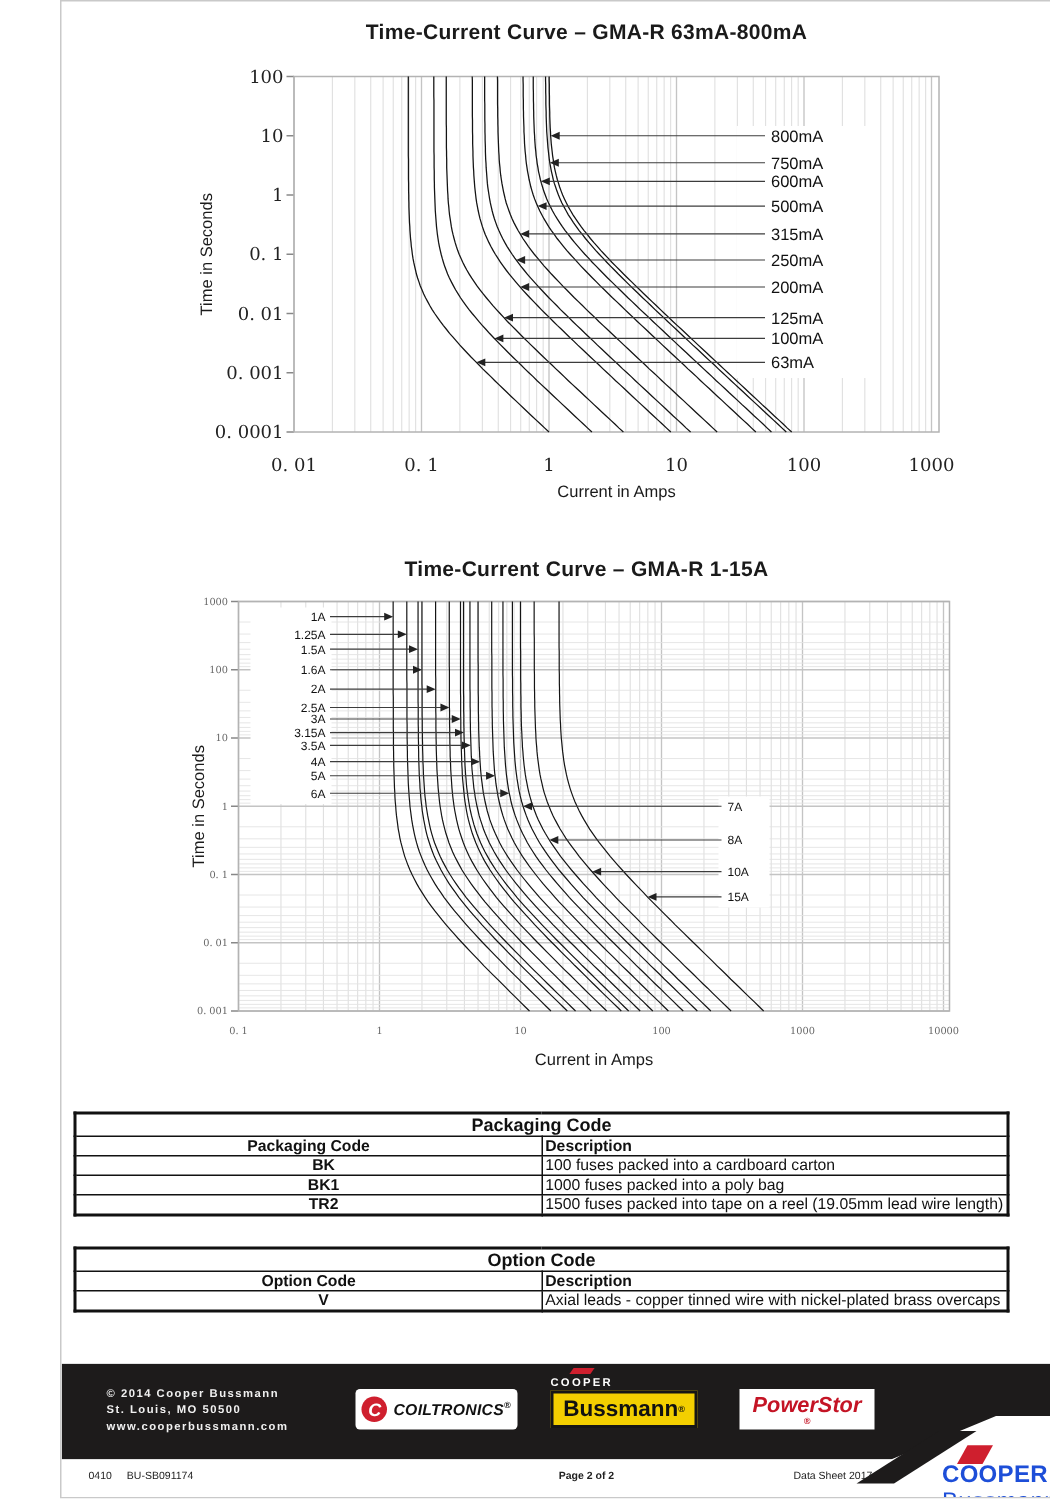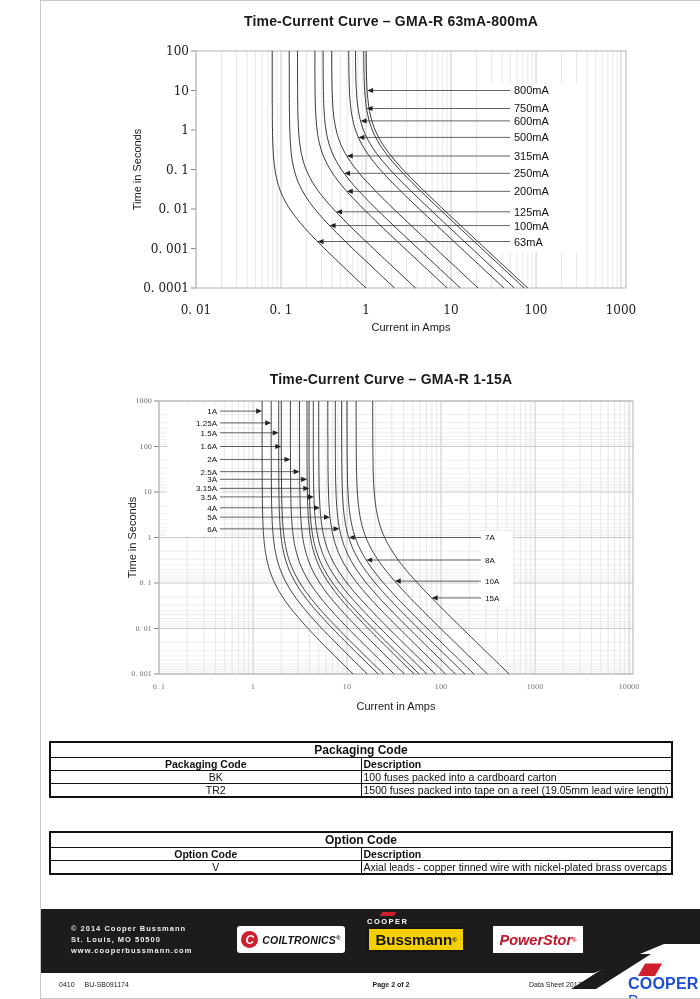--- a/index.html
+++ b/index.html
@@ -9,38 +9,38 @@
         font-size:14px;color:#1a1a1a;letter-spacing:.2px;}
   svg{position:absolute;left:0;}
   
   table.tbl{position:absolute;left:8px;width:624px;border-collapse:collapse;background:#fff;
         border:2px solid #111;table-layout:fixed;}
   table.tbl td{border:1px solid #111;font-size:10.5px;color:#111;padding:0 2px;height:12px;line-height:12px;}
   table.tbl tr.title td{text-align:center;font-weight:bold;font-size:12px;height:14px;line-height:14px;}
   table.tbl td.c1{width:122px;text-align:center;}
   table.tbl td.c2{text-align:left;}
   table.tbl tr.head td{font-weight:bold;font-size:10.5px;}
-  table.tbl td.code{font-weight:normal;padding-left:22px;}
+  table.tbl td.code{font-weight:bold;padding-left:22px;}
   
   #footer-bar{position:absolute;left:0;top:908px;width:700px;height:64px;background:#1d1b1b;
         clip-path:polygon(0 0,700px 0,700px 35px,623px 35px,553px 64px,0 64px);}
   #copyright{position:absolute;left:30px;top:14px;color:#f0f0f0;font-size:7.5px;font-weight:bold;
         letter-spacing:1px;line-height:11px;}
   .logo-box{position:absolute;display:flex;align-items:center;justify-content:center;}
   #coiltronics{left:196px;top:17px;width:108px;height:27px;background:#fff;border-radius:3px;gap:4px;}
   #coiltronics .cmark{width:17px;height:17px;border-radius:50%;background:#cf1f2e;color:#fff;
         display:flex;align-items:center;justify-content:center;font-weight:bold;font-size:12px;font-style:italic;}
   #coiltronics .ctext{font-weight:bold;font-style:italic;font-size:10.5px;color:#111;letter-spacing:.2px;}
   #bussmann-logo{position:absolute;left:326px;top:3px;width:100px;}
   #bussmann-logo .slash{width:14px;height:4px;background:#cf1f2e;transform:skewX(-35deg);margin-left:14px;}
   #bussmann-logo .cooper{color:#fff;font-size:7.5px;font-weight:bold;letter-spacing:1.5px;margin-top:1px;}
   #bussmann-logo .ybox{margin-top:1px;width:94px;height:21px;background:#f3cf00;border:2px solid #151515;
         display:flex;align-items:center;justify-content:center;font-weight:bold;font-size:15px;color:#111;}
   #powerstor{left:452px;top:17px;width:90px;height:27px;background:#fff;font-style:italic;
-        font-weight:bold;font-size:14.5px;color:#c41425;}
+        font-weight:bold;font-size:14.5px;color:#c41425;flex-direction:column;}
   sup.tm{font-size:6px;vertical-align:super;}
   .binfo{position:absolute;font-size:7px;color:#222;top:980px;}
   #doc-id{left:18px;}
   #doc-id span{margin-right:10px;}
   #page-num{left:300px;width:100px;text-align:center;font-weight:600;}
   #sheet-label{left:488px;}
   #cb-wordmark{position:absolute;left:587px;top:974px;font-size:16px;color:#1d4ed8;letter-spacing:.2px;}
   #cb-wordmark .w1{font-weight:800;}
   #cb-wordmark .w2{font-weight:400;}
 </style>
@@ -364,20 +364,24 @@
         </tr>
     <tr class="head">
       <td class="c1">Packaging Code</td>
       <td class="c2">Description</td>
     </tr>
     <tr>
       <td class="c1 code">BK</td>
       <td class="c2">100 fuses packed into a cardboard carton</td>
     </tr>
     <tr>
+      <td class="c1 code">BK1</td>
+      <td class="c2">1000 fuses packed into a poly bag</td>
+    </tr>
+    <tr>
       <td class="c1 code">TR2</td>
       <td class="c2">1500 fuses packed into tape on a reel (19.05mm lead wire length)</td>
     </tr>
   </tbody>
     </table>
 
   <table class="tbl" style="top:830px;">
     <tbody>
         <tr class="title">
           <td colspan="2">Option Code</td>

